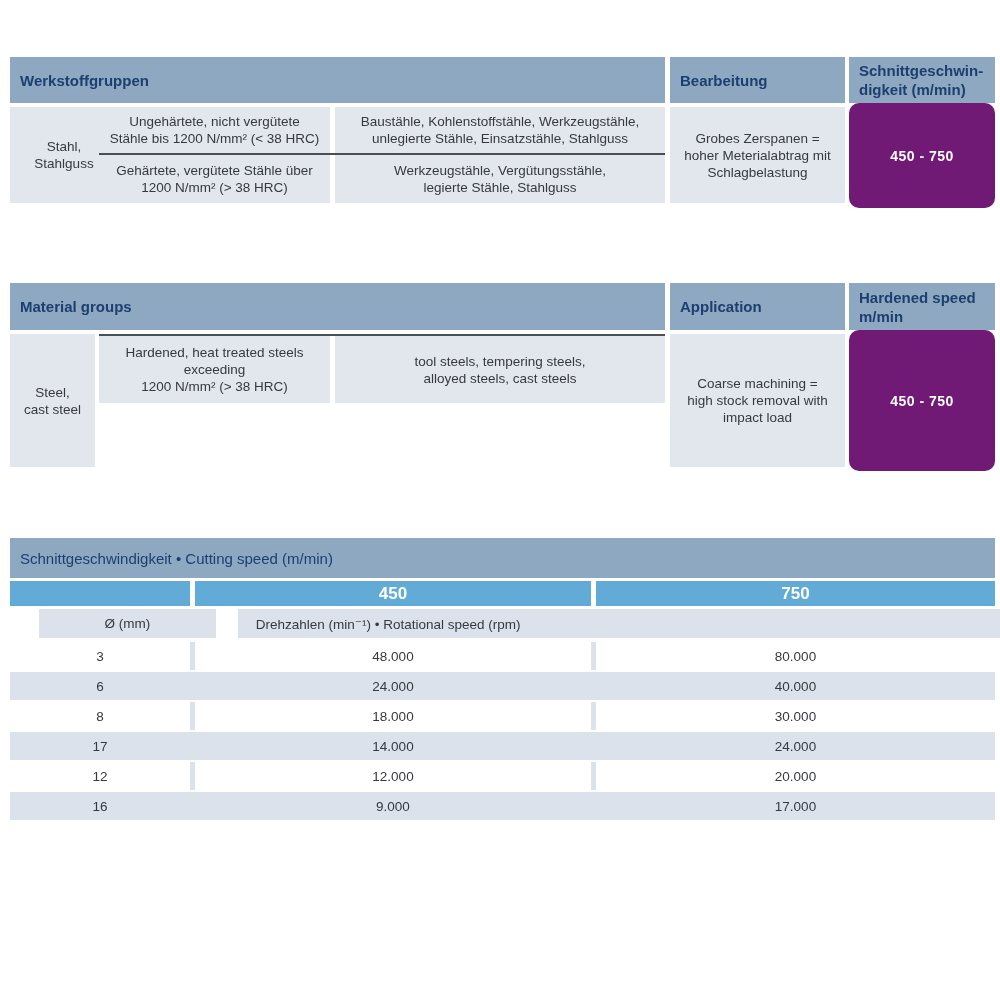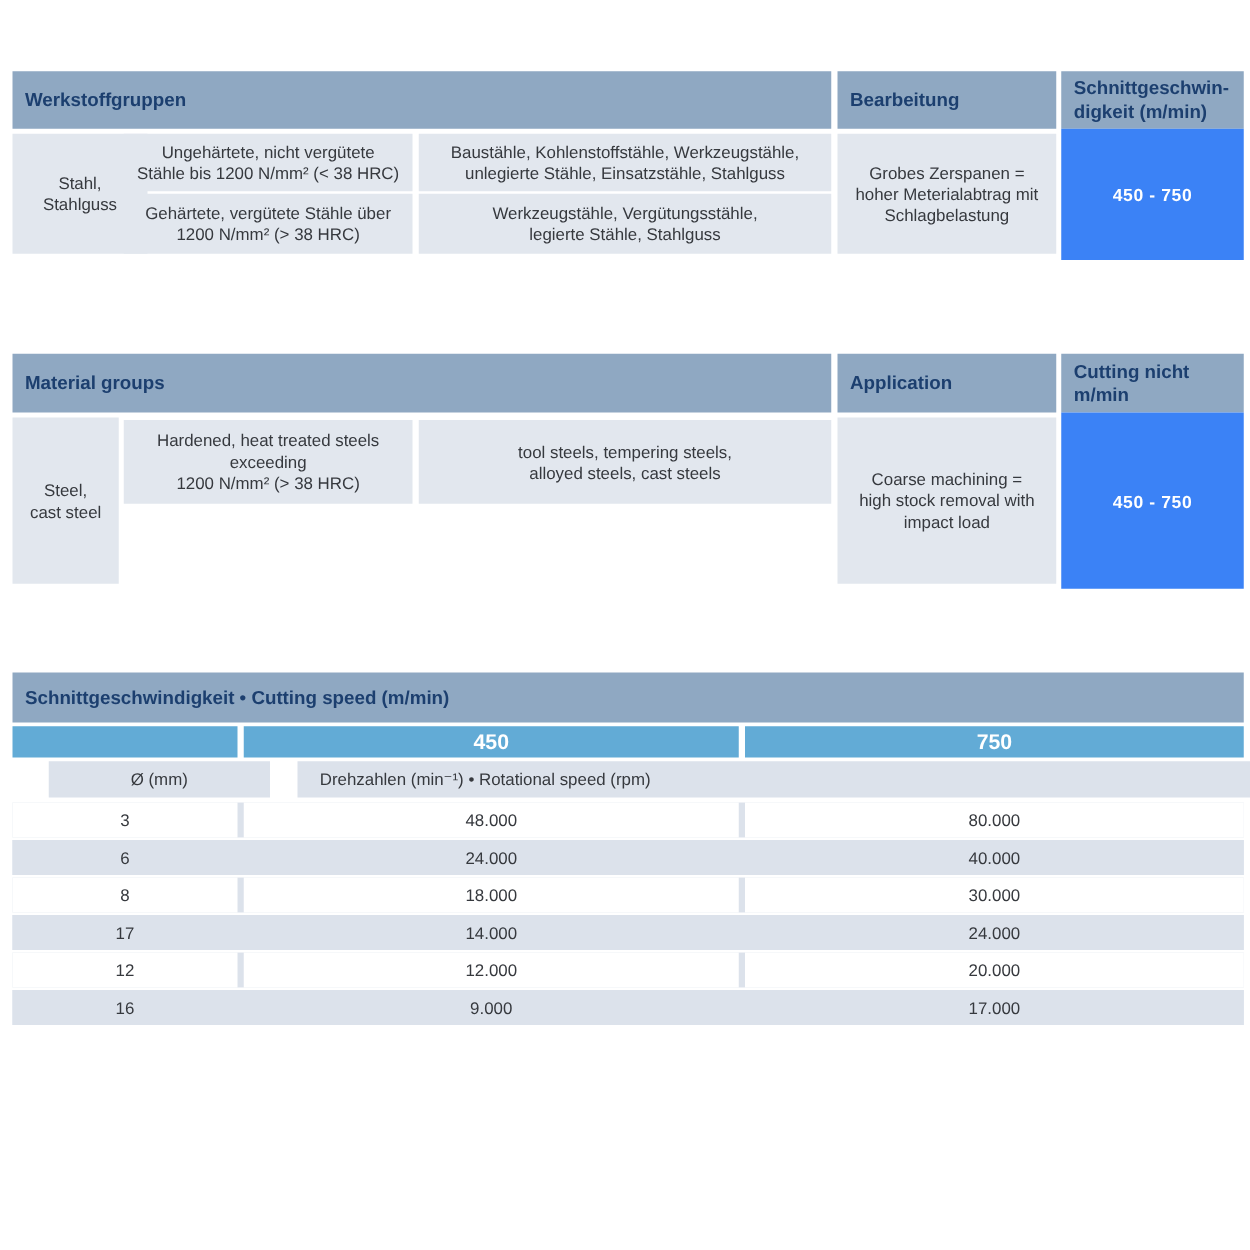--- a/index.html
+++ b/index.html
@@ -13,32 +13,32 @@
   .hdr{
     background:#8fa8c2;color:#1c3f6f;font-weight:bold;font-size:15px;line-height:19px;
     display:flex;align-items:center;padding-left:10px;white-space:pre-line;
   }
   .cell{
     background:#e2e7ee;font-size:13.5px;line-height:17px;
     display:flex;align-items:center;justify-content:center;text-align:center;
     white-space:pre-line;
   }
   .bluecell{
-    background:#3b82f6;color:#ffffff;font-weight:bold;font-size:14px;letter-spacing:.5px;
-    display:flex;align-items:center;justify-content:center;
+    background:#701a75;color:#ffffff;font-weight:bold;font-size:14px;letter-spacing:.5px;
+    display:flex;align-items:center;justify-content:center;border-radius:10px;
   }
-  .grp23{display:flex;flex-direction:column;align-items:flex-end;}
+  .grp23{display:flex;flex-direction:column;}
   .subrow{display:flex;}
   .gapv{width:5px;background:transparent;}
   .rule{height:2px;background:#4b4e53;}
   .c2{width:231px;}
   .c3{width:330px;}
   
   .t3title{
-    background:#8fa8c2;color:#1c3f6f;font-weight:bold;font-size:15px;
+    background:#8fa8c2;color:#1c3f6f;font-weight:normal;font-size:15px;
     display:flex;align-items:center;padding-left:10px;
   }
   .t3band{display:flex;gap:5px;}
   .t3band .bcell{
     background:#62abd6;color:#ffffff;font-weight:bold;font-size:17px;
     display:flex;align-items:center;justify-content:center;
   }
   .t3row{display:flex;gap:5px;background:#dce2eb;}
   .t3row .dcell{
     font-size:13.5px;display:flex;align-items:center;justify-content:center;
@@ -89,21 +89,21 @@
     </div>
 
     <div class="abs cell" style="left:660px;top:50px;width:175px;height:96px">Grobes Zerspanen =
 hoher Meterialabtrag mit
 Schlagbelastung</div>
   </section>
 
   <section class="tbl" style="left:10px;top:283px;width:985px;height:188px">
     <div class="abs hdr" style="left:0;top:0;width:655px;height:47px">Material groups</div>
     <div class="abs hdr" style="left:660px;top:0;width:175px;height:47px">Application</div>
-    <div class="abs hdr" style="left:839px;top:0;width:146px;height:47px">Cutting nicht
+    <div class="abs hdr" style="left:839px;top:0;width:146px;height:47px">Hardened speed
 m/min</div>
 
     <div class="abs bluecell" style="left:839px;top:47px;width:146px;height:141px">450 - 750</div>
 
     <div class="abs cell" style="left:0;top:51px;width:85px;height:133px">Steel,
 cast steel</div>
 
     <div class="abs grp23" style="left:89px;top:51px;width:566px;height:133px">
       <div class="rule"></div>
       <div class="subrow" style="height:67px">

